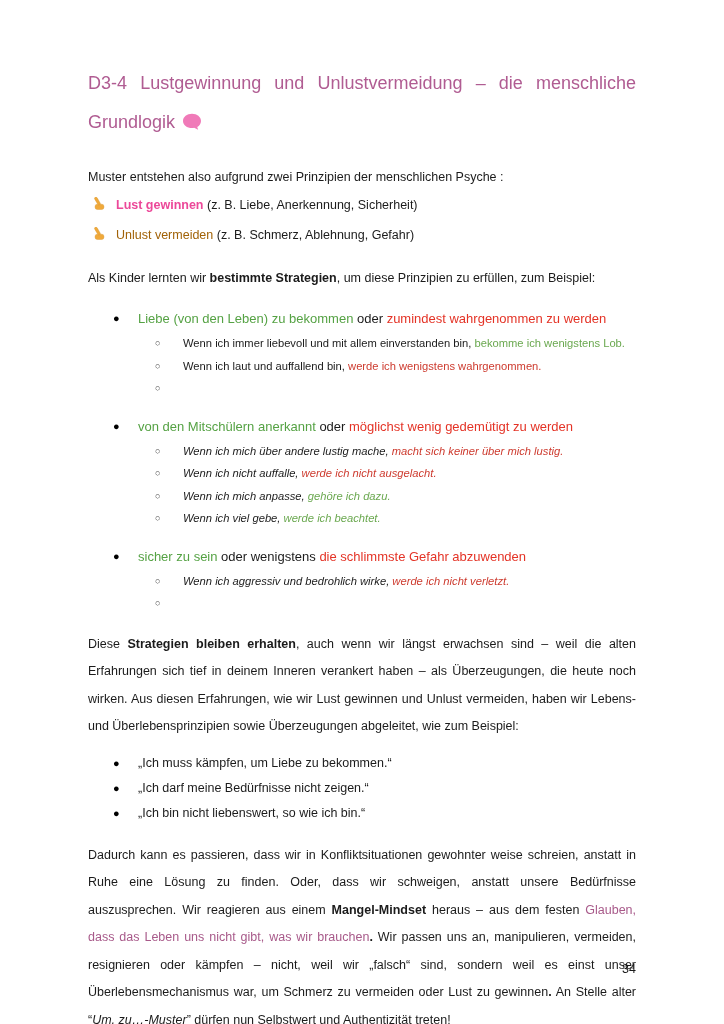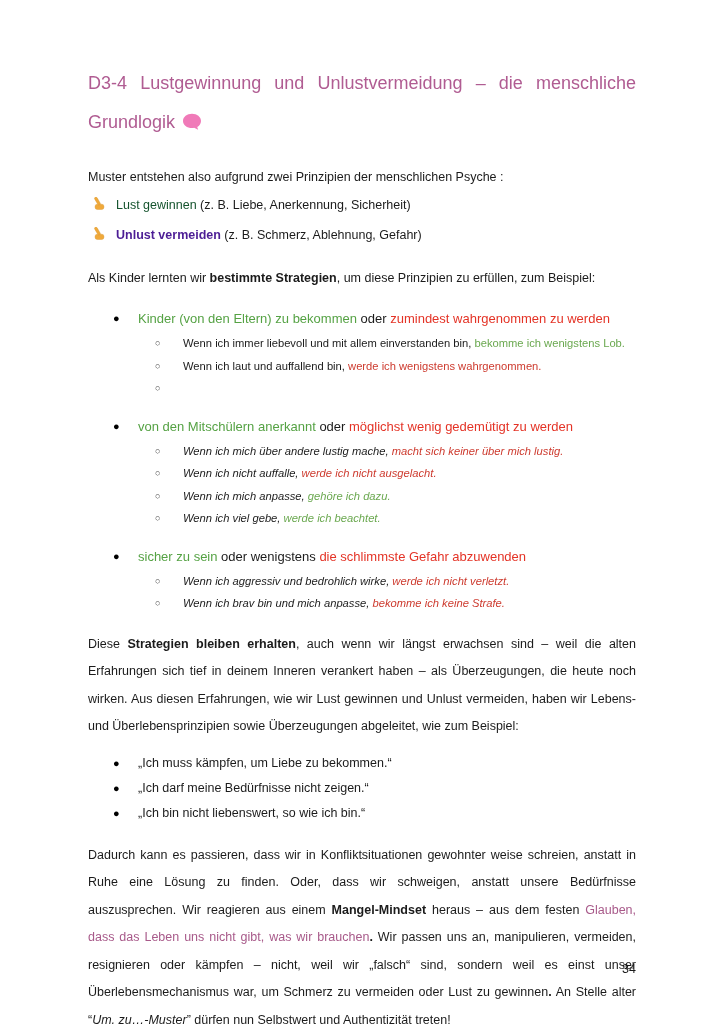--- a/index.html
+++ b/index.html
@@ -25,22 +25,22 @@
   p{margin:0;}
   .body-par{
     font-size:12.5px;line-height:2.2;text-align:justify;
   }
   .intro{margin-top:4px;}
   .intro2{margin-top:12px;}
   .principle{
     font-size:12.5px;line-height:2.2;padding-left:4px;
   }
   .hand-icon{display:inline-block;vertical-align:-3px;margin-right:9px;}
-  .p-green{font-weight:400;color:#14532d;}
-  .p-red{font-weight:700;color:#4c1d95;}
+  .p-green{font-weight:700;color:#ec4899;}
+  .p-red{font-weight:400;color:#a16207;}
   b{font-weight:700;}
   .groups{margin-top:4px;}
   .group{margin-bottom:14px;}
   .group:first-child{margin-top:14px;}
   .bullet-head{
     display:flex;font-size:13px;line-height:2.0;margin-top:14px;
   }
   .marker-d{
     width:25px;text-align:left;padding-left:25px;flex:0 0 auto;
     font-size:11px;line-height:2.35;color:#000;
@@ -97,21 +97,21 @@
         </svg></span><span class="p-red">Unlust vermeiden</span><span> (z. B. Schmerz, Ablehnung, Gefahr)</span>
   </div>
 
   <p class="body-par intro2"><span>Als Kinder lernten wir </span><b>bestimmte Strategien</b><span>, um diese Prinzipien zu erfüllen, zum Beispiel:</span></p>
 
   <div class="groups">
 
     <div class="group">
       <div class="bullet-head">
         <span class="marker-d">●</span>
-        <span class="head-text"><span class="g">Kinder (von den Eltern) zu bekommen</span><span class="mid"> oder </span><span class="r">zumindest wahrgenommen zu werden</span></span>
+        <span class="head-text"><span class="g">Liebe (von den Leben) zu bekommen</span><span class="mid"> oder </span><span class="r">zumindest wahrgenommen zu werden</span></span>
       </div>
       <div class="sub">
         <span class="marker-o">○</span>
         <span class="sub-text"><span>Wenn ich immer liebevoll und mit allem einverstanden bin, </span><span class="green">bekomme ich wenigstens Lob.</span></span>
       </div>
       <div class="sub">
         <span class="marker-o">○</span>
         <span class="sub-text"><span>Wenn ich laut und auffallend bin, </span><span class="red">werde ich wenigstens wahrgenommen.</span></span>
       </div>
       <div class="sub">
@@ -146,21 +146,20 @@
       <div class="bullet-head">
         <span class="marker-d">●</span>
         <span class="head-text"><span class="g">sicher zu sein</span><span class="mid"> oder wenigstens </span><span class="r">die schlimmste Gefahr abzuwenden</span></span>
       </div>
       <div class="sub">
         <span class="marker-o">○</span>
         <span class="sub-text"><span>Wenn ich aggressiv und bedrohlich wirke, </span><span class="red">werde ich nicht verletzt.</span></span>
       </div>
       <div class="sub">
         <span class="marker-o">○</span>
-        <span class="sub-text"><span>Wenn ich brav bin und mich anpasse, </span><span class="red">bekomme ich keine Strafe.</span></span>
       </div>
     </div>
 
   </div>
 
   <p class="body-par par1"><span>Diese </span><b>Strategien bleiben erhalten</b><span>, auch wenn wir längst erwachsen sind – weil die alten Erfahrungen sich tief in deinem Inneren verankert haben – als Überzeugungen, die heute noch wirken. Aus diesen Erfahrungen, wie wir Lust gewinnen und Unlust vermeiden, haben wir Lebens- und Überlebensprinzipien sowie Überzeugungen abgeleitet, wie zum Beispiel:</span></p>
 
   <div class="beliefs">
     <div class="belief">
       <span class="marker-d">●</span>

